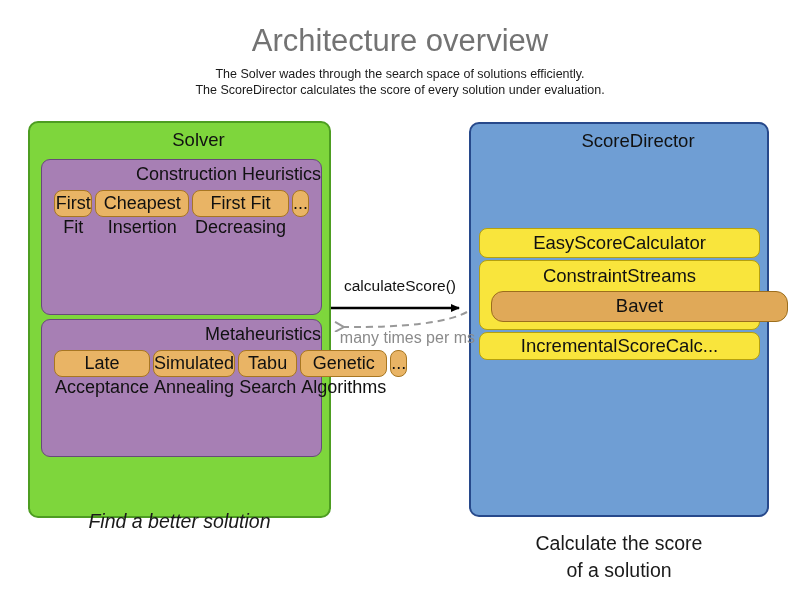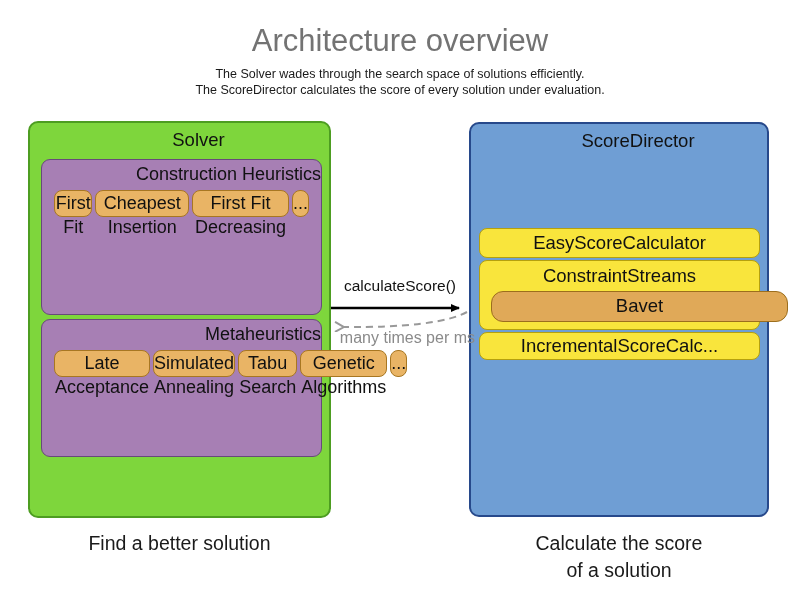--- a/index.html
+++ b/index.html
@@ -75,21 +75,21 @@
     position:absolute;left:325px;top:277px;width:150px;text-align:center;
     font-size:15.5px;line-height:18px;color:#111;
   }
   .freq-label{
     position:absolute;left:325px;top:331px;width:150px;text-align:right;
     font-size:16px;line-height:14px;color:var(--text-gray);
   }
 
   
   .caption{position:absolute;text-align:center;font-size:19.5px;line-height:27px;color:#1a1a1a;}
-  .caption.left{left:28px;top:530px;width:303px;}
+  .caption.left{left:28px;top:508px;width:303px;font-style:italic;}
   .caption.right{left:469px;top:530px;width:300px;}
 </style>
 </head>
 <body>
 
 <div class="stage">
 
   <div class="page-title">Architecture overview</div>
   <div class="subtitle s1">The Solver wades through the search space of solutions efficiently.</div>
   <div class="subtitle s2">The ScoreDirector calculates the score of every solution under evaluation.</div>

